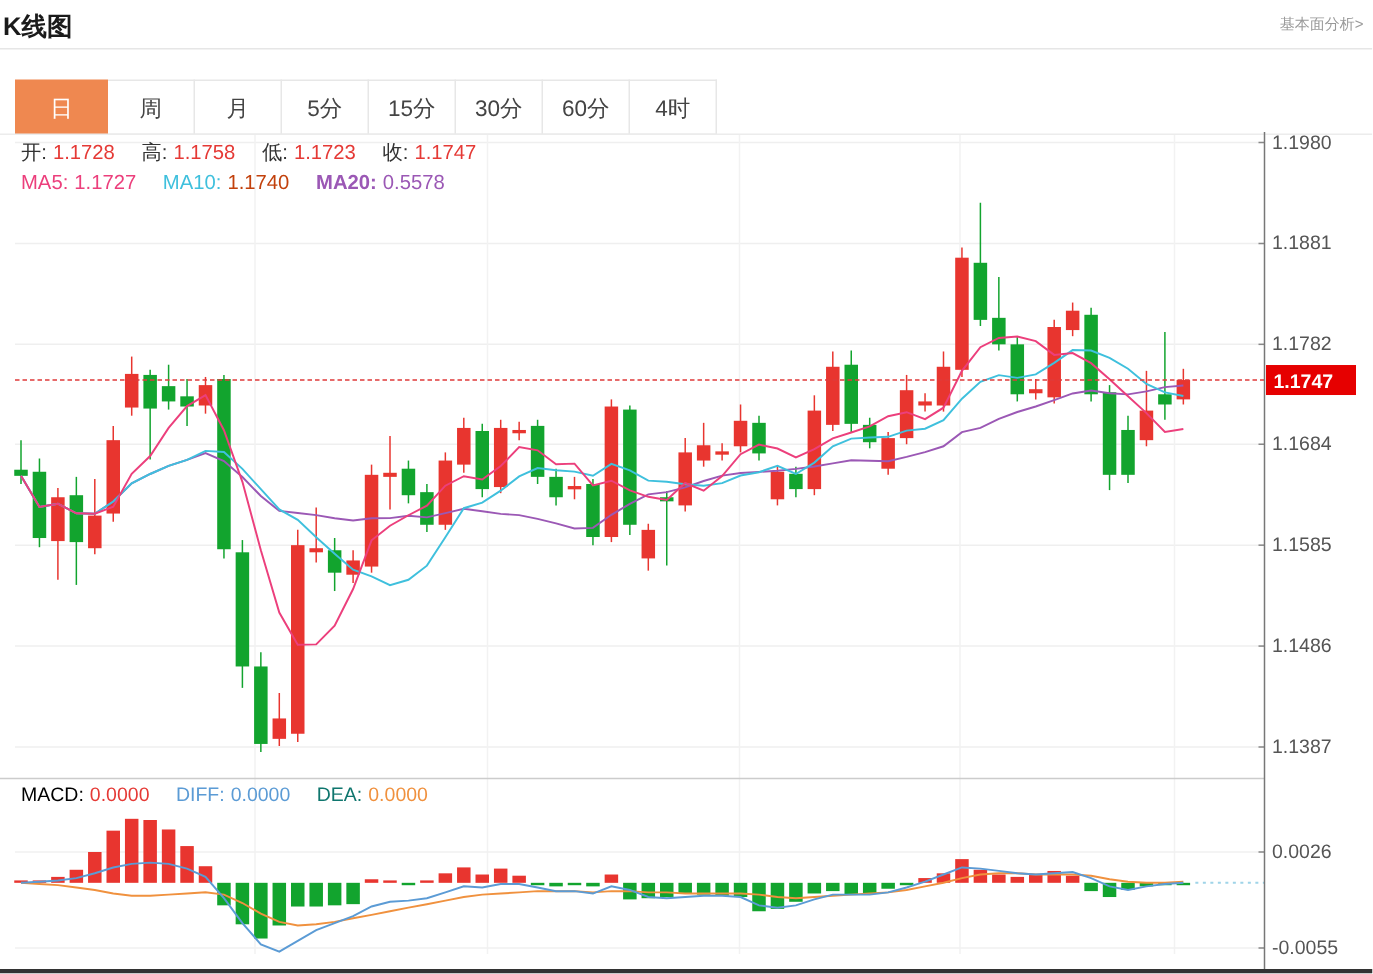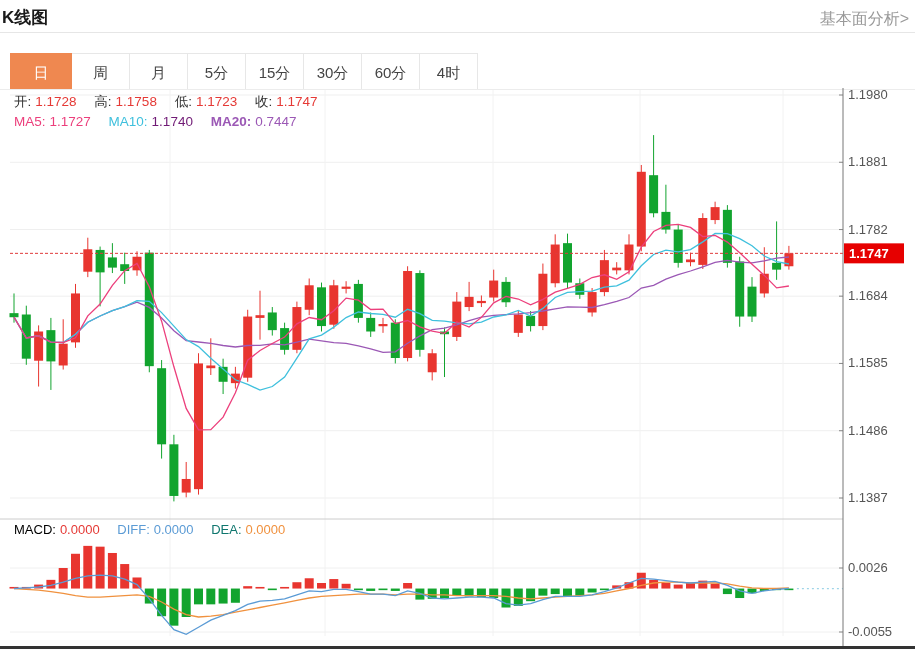--- a/index.html
+++ b/index.html
@@ -1,20 +1,20 @@
 <!DOCTYPE html>
 <html><head>
 <meta charset="utf-8">
 <style>
   html,body{margin:0;padding:0;background:#fff;}
   body{font-family:"Liberation Sans","DejaVu Sans",sans-serif;}
   .widget{position:relative;width:915px;height:649px;background:#fff;border-bottom:3px solid #333;overflow:hidden;box-sizing:border-box;}
   .hdr{position:absolute;left:0;top:0;width:915px;height:33px;border-bottom:1px solid #e6e6e6;box-sizing:border-box;}
   .hdr .title{position:absolute;left:2px;top:6px;font-size:17px;font-weight:bold;color:#1a1a1a;}
-  .hdr .link{position:absolute;right:6px;top:9px;font-size:16px;color:#999;text-decoration:none;cursor:pointer;}
+  .hdr .link{position:absolute;right:6px;top:9px;font-size:10px;color:#999;text-decoration:none;cursor:pointer;}
   .tabs{position:absolute;left:10px;top:53px;height:37px;display:flex;}
   .tab{width:58px;height:37px;line-height:37px;text-align:center;font-size:15px;color:#444;border:1px solid #e7e7e7;border-left:none;box-sizing:border-box;background:#fff;cursor:pointer;}
   .tab:first-child{border-left:1px solid #e7e7e7;width:62px;}
   .tab.active{color:#fff;border-color:transparent;}
   .tabrule{position:absolute;left:0;top:89px;width:915px;height:1px;background:#ececec;}
   .chartwrap{position:absolute;left:0;top:88px;width:915px;height:561px;}
   svg{position:absolute;left:0;top:0;}
   .lg{position:absolute;font-size:13.5px;white-space:nowrap;}
   .lg span{margin-right:4px;}
   .lg .gap{margin-right:14px;}
@@ -285,22 +285,22 @@
 
     <div class="lg lg-ohlc">
       <span class="lbl">开:</span><span class="gap" style="color: rgb(229, 57, 53);">1.1728</span>
       <span class="lbl">高:</span><span class="gap" style="color: rgb(229, 57, 53);">1.1758</span>
       <span class="lbl">低:</span><span class="gap" style="color: rgb(229, 57, 53);">1.1723</span>
       <span class="lbl">收:</span><span style="color: rgb(229, 57, 53);">1.1747</span>
     </div>
 
     <div class="lg lg-ma">
       <span style="color: rgb(236, 63, 124);">MA5:</span><span class="gap" style="color: rgb(236, 63, 124);">1.1727</span>
-      <span style="color: rgb(63, 192, 221);">MA10:</span><span class="gap" style="color: #701a75;">1.1740</span>
-      <span style="color: rgb(155, 88, 181); font-weight: bold;">MA20:</span><span style="color: rgb(155, 88, 181);">0.7447</span>
+      <span style="color: rgb(63, 192, 221);">MA10:</span><span class="gap" style="color: #c2410c;">1.1740</span>
+      <span style="color: rgb(155, 88, 181); font-weight: bold;">MA20:</span><span style="color: rgb(155, 88, 181);">0.5578</span>
     </div>
 
     <div class="lg lg-macd">
       <span style="color: #000000;">MACD:</span><span class="gap" style="color: rgb(229, 57, 53);">0.0000</span>
       <span style="color: rgb(91, 155, 213);">DIFF:</span><span class="gap" style="color: rgb(91, 155, 213);">0.0000</span>
       <span style="color: #0f766e;">DEA:</span><span style="color: rgb(240, 145, 62);">0.0000</span>
     </div>
   </div>
 </div>
 

